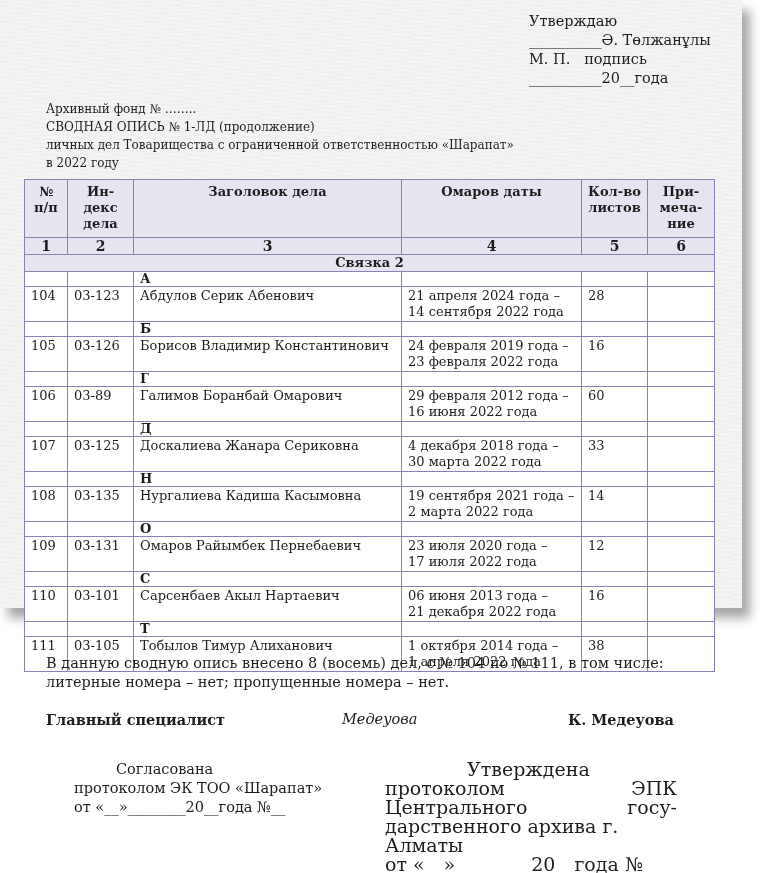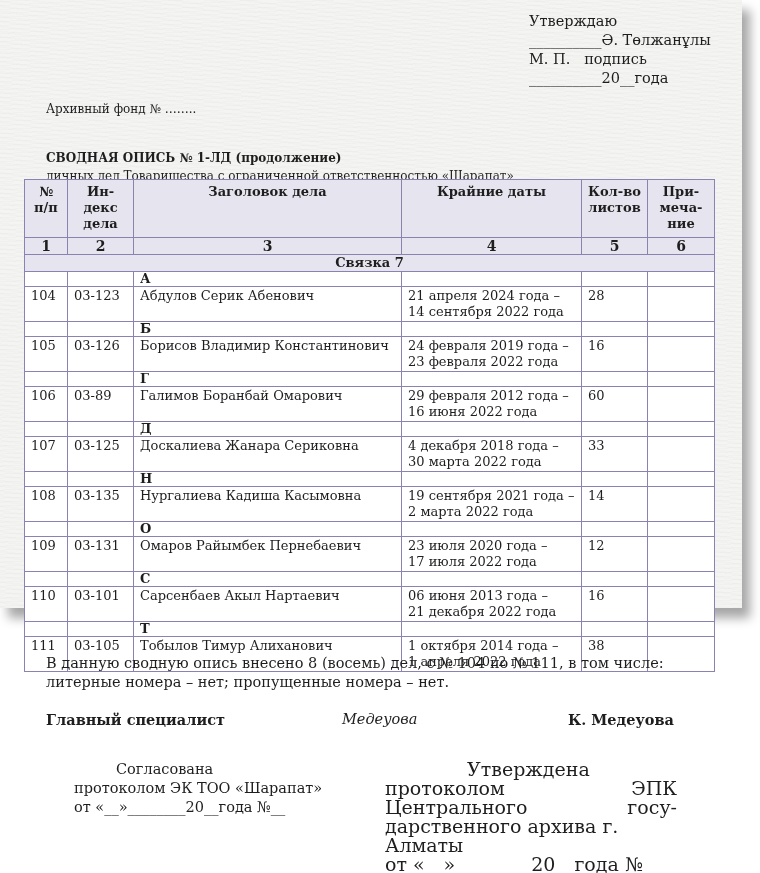--- a/index.html
+++ b/index.html
@@ -14,21 +14,21 @@
     background: #f4f4f2;
     background-image:
       repeating-linear-gradient(8deg, rgba(0,0,0,0.012) 0 2px, rgba(255,255,255,0.02) 2px 5px),
       repeating-linear-gradient(-3deg, rgba(0,0,0,0.015) 0 1px, rgba(255,255,255,0) 1px 4px);
     box-shadow: 8px 10px 10px rgba(0,0,0,0.35);
   }
   .abs { position: absolute; }
   .approve { left: 529px; top: 12px; font-size: 14.5px; line-height: 19px; }
   .approve div { white-space: pre; }
   .header { left: 46px; top: 100px; font-size: 12px; line-height: 18px; }
-  .header .bold { font-weight: bold; margin-top: 31px; }
+  .header .bold { font-weight: normal; }
 
   table.inv {
     position: absolute; left: 24px; top: 179px; width: 690px;
     border-collapse: collapse; table-layout: fixed;
     font-size: 13px; line-height: 16px;
   }
   table.inv td, table.inv th {
     border: 1.5px solid #8a82b0;
     padding: 1px 6px;
     vertical-align: top;
@@ -79,34 +79,34 @@
         <col style="width:268px">
       <col style="width:180px">
         <col style="width:66px">
         <col style="width:67px">
     </colgroup>
     <tbody>
         <tr class="head">
       <th>№<br>п/п</th>
       <th>Ин-<br>декс<br>дела</th>
       <th>Заголовок дела</th>
-      <th>Крайние даты</th>
+      <th>Омаров даты</th>
       <th>Кол-во<br>листов</th>
       <th>При-<br>меча-<br>ние</th>
     </tr>
     <tr class="nums">
       <th>1</th>
       <th>2</th>
       <th>3</th>
       <th>4</th>
       <th>5</th>
       <th>6</th>
     </tr>
     <tr class="bundle">
-      <td colspan="6">Связка 7</td>
+      <td colspan="6">Связка 2</td>
     </tr>
     </tbody>
       <tbody id="rows">
         <tr class="letter">
           <td></td>
           <td></td>
           <td>А</td>
           <td></td>
           <td></td>
           <td></td>

